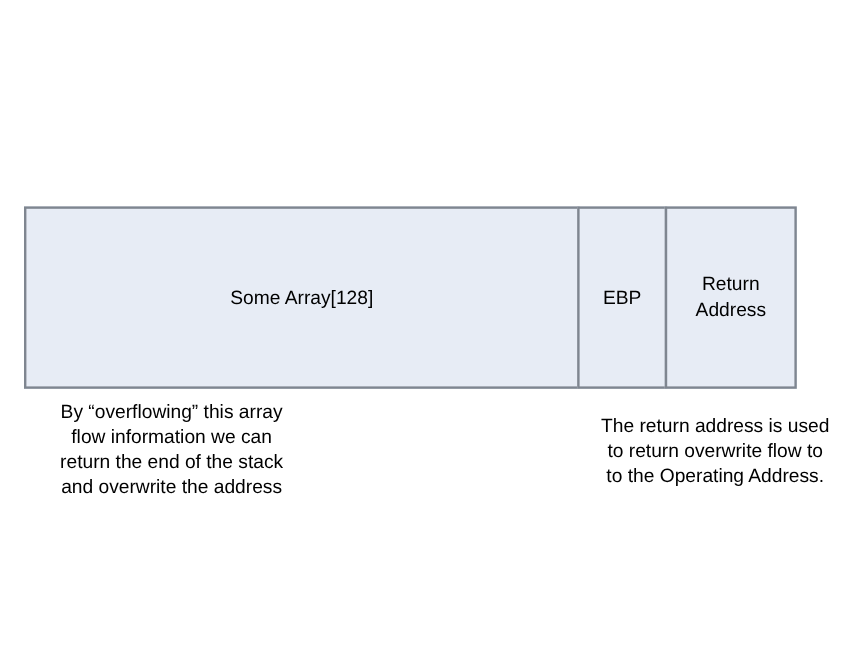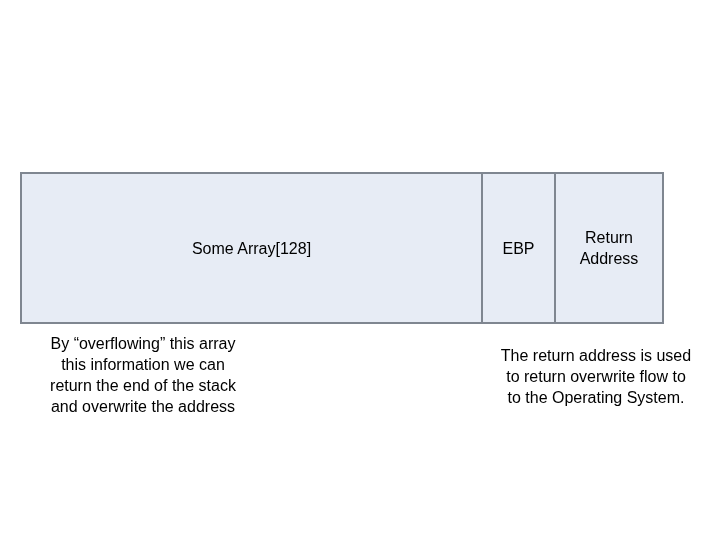--- a/index.html
+++ b/index.html
@@ -77,24 +77,24 @@
     <div class="box box-ebp">
       <span>EBP</span>
     </div>
     <div class="box box-ret">
       <span>Return Address</span>
     </div>
   </div>
 
   <div class="caption caption-left">
     <div class="cap-line">By “overflowing” this array</div>
-    <div class="cap-line">this information we can</div>
+    <div class="cap-line">flow information we can</div>
     <div class="cap-line">return the end of the stack</div>
     <div class="cap-line">and overwrite the address</div>
   </div>
 
   <div class="caption caption-right">
     <div class="cap-line">The return address is used</div>
     <div class="cap-line">to return overwrite flow to</div>
-    <div class="cap-line">to the Operating System.</div>
+    <div class="cap-line">to the Operating Address.</div>
   </div>
 
 </div>
 
 </body></html>

